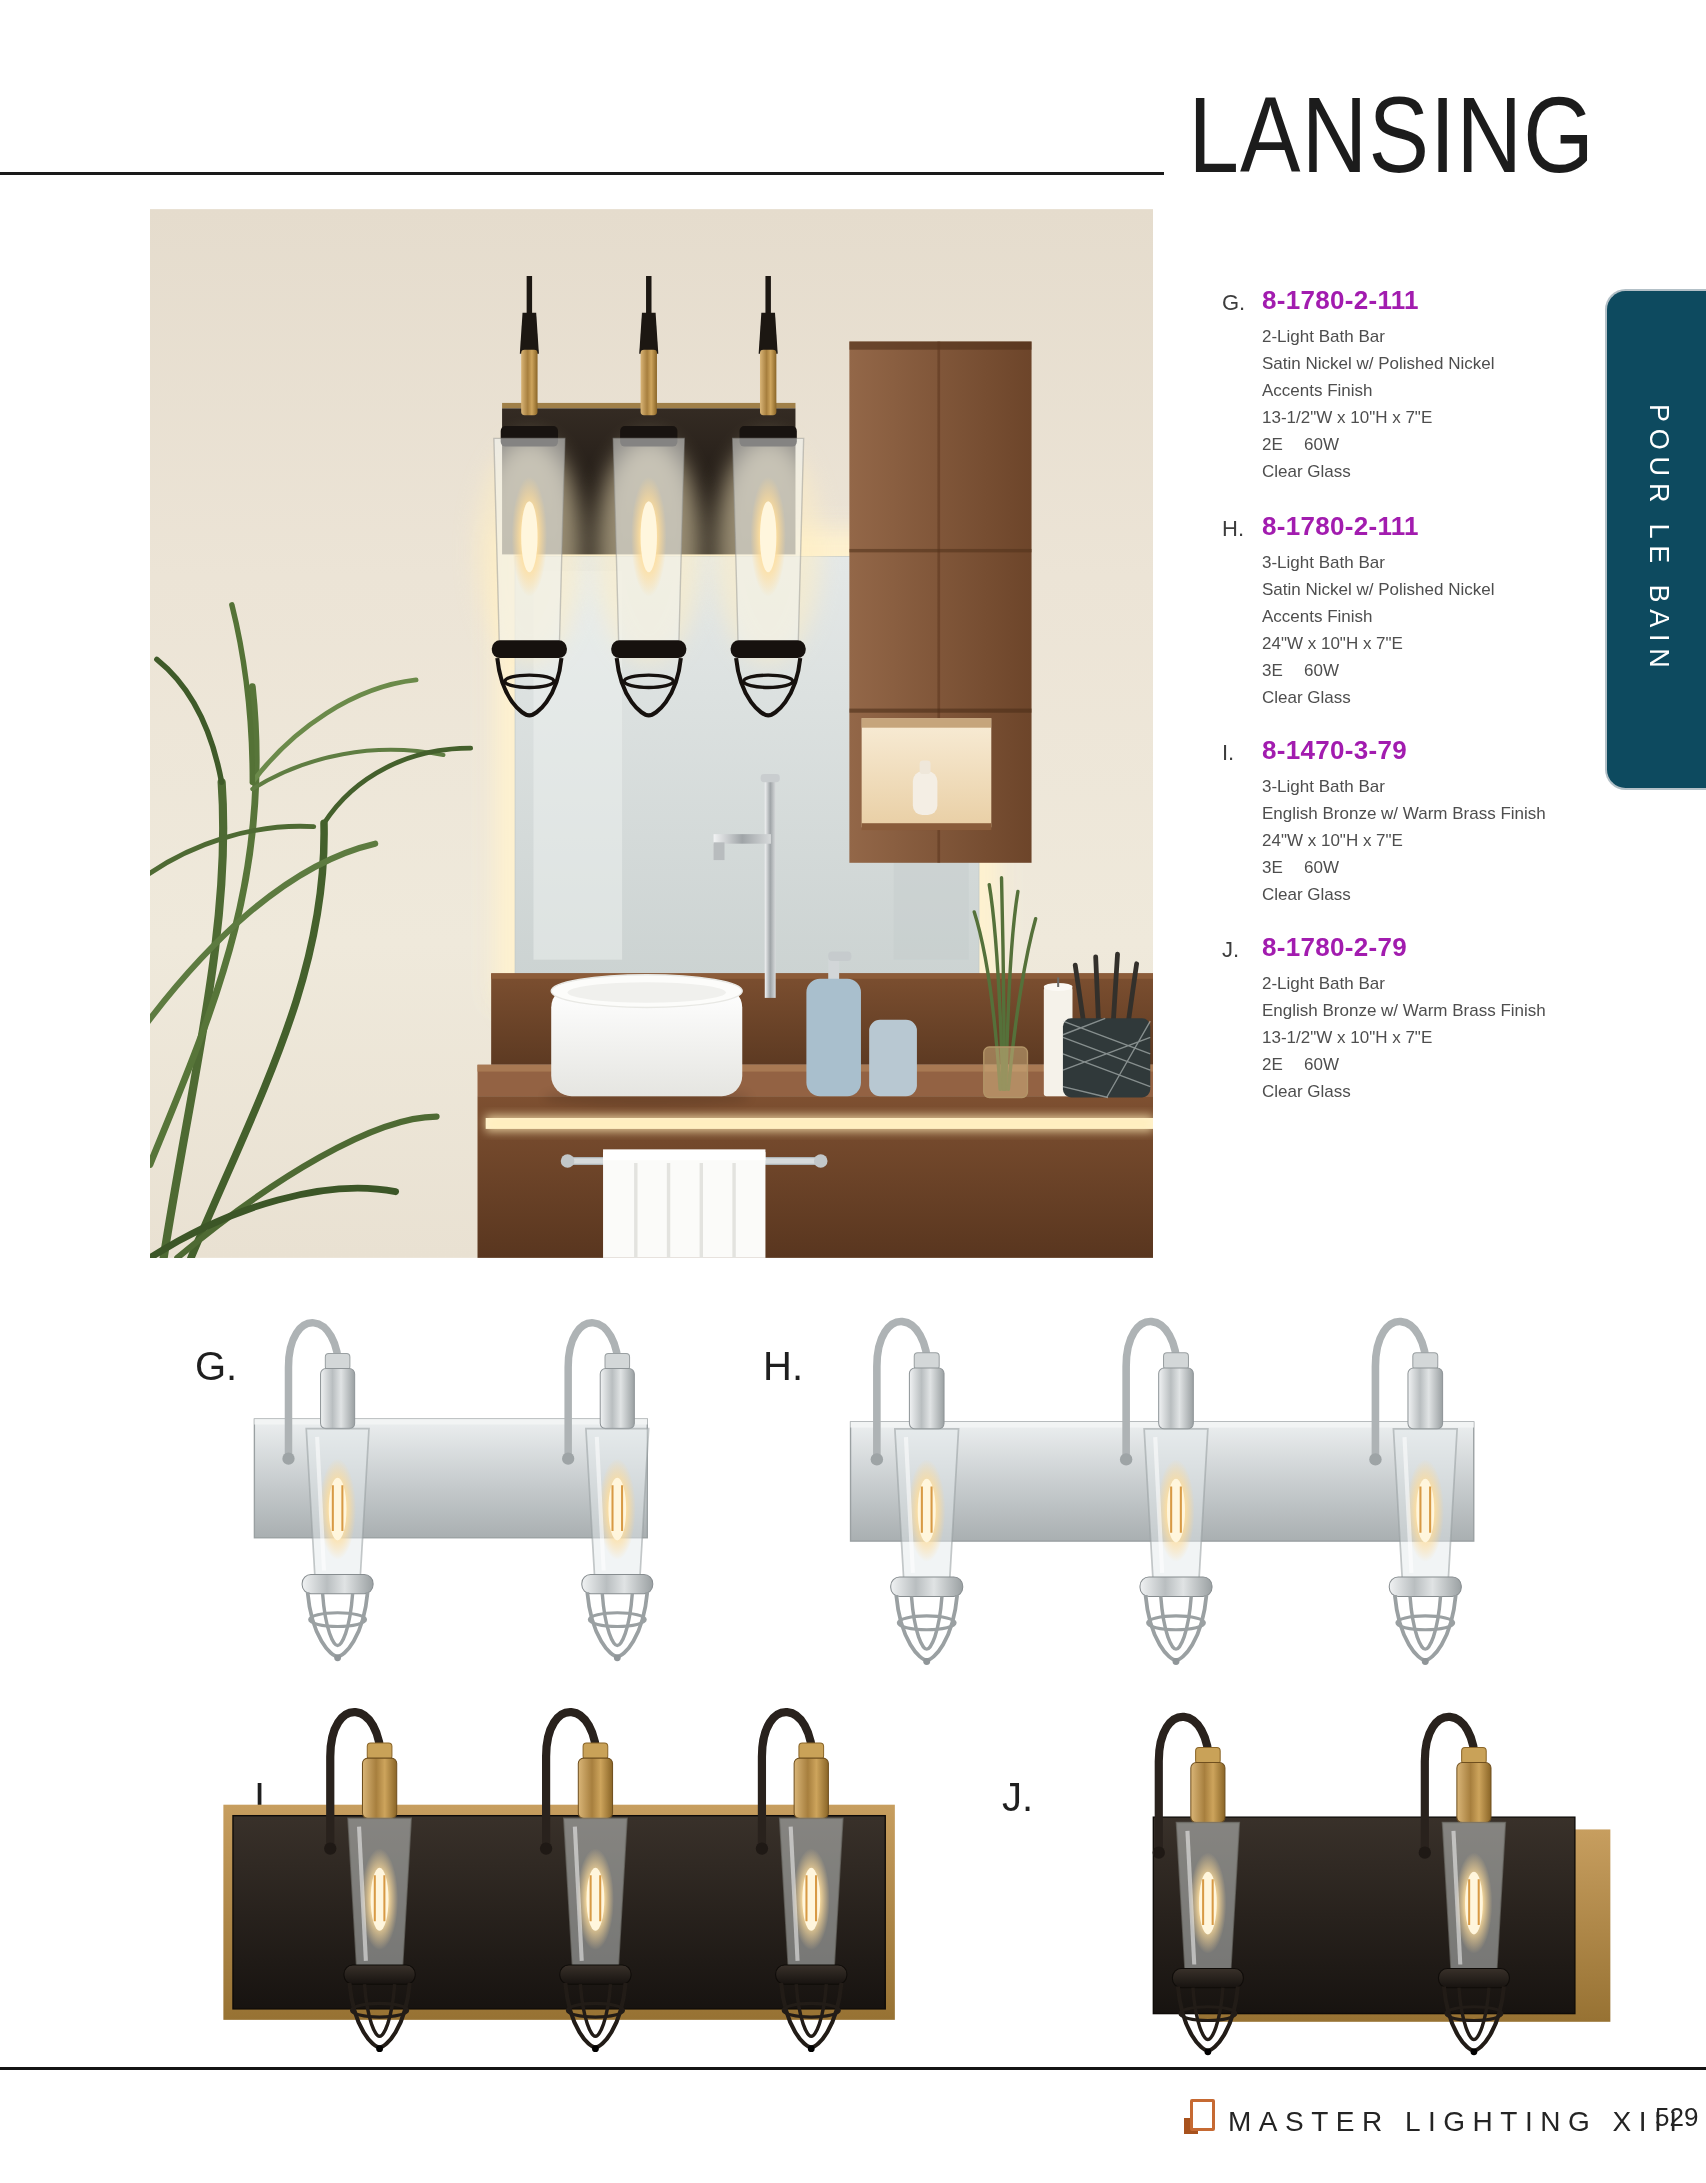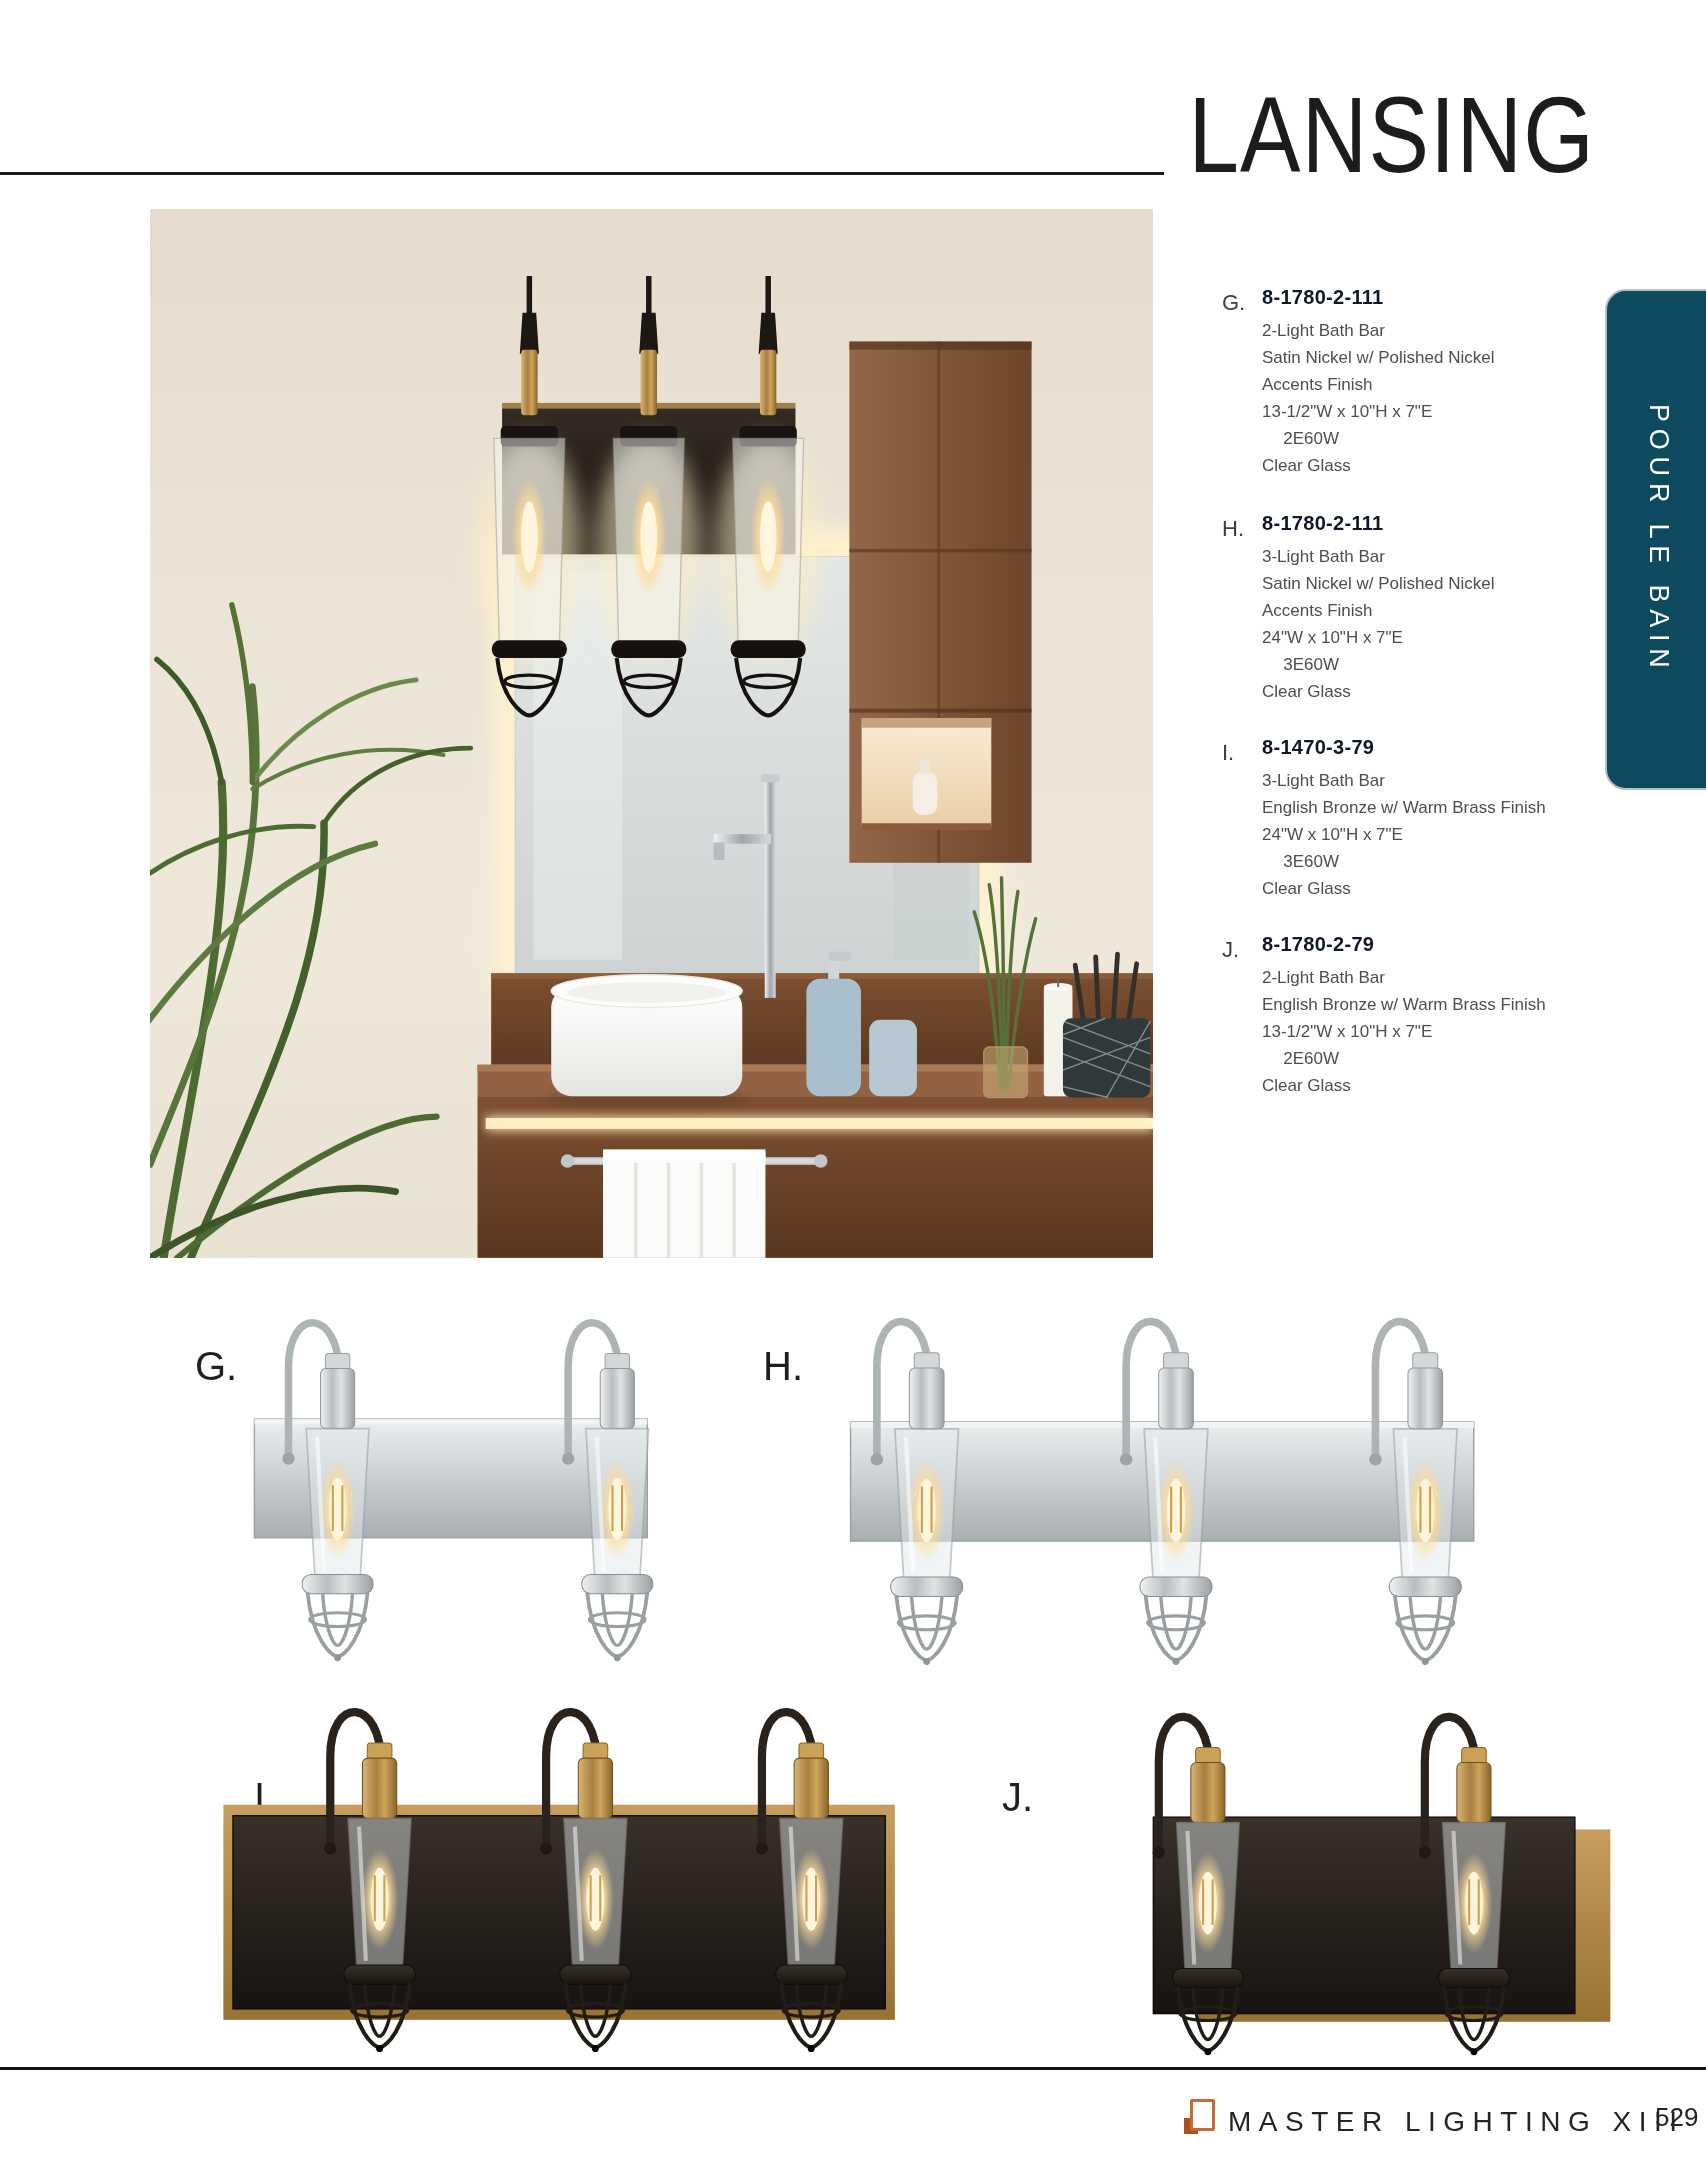--- a/index.html
+++ b/index.html
@@ -12,23 +12,23 @@
               letter-spacing:1.4px;color:#1c1c1c;transform:scaleX(.84);transform-origin:right center;
               white-space:nowrap;line-height:1;}
 
   
   .photo{position:absolute;left:150px;top:209px;width:1003px;height:1049px;overflow:hidden;}
   .photo svg{display:block;}
 
   
   .product{position:absolute;left:1222px;width:423px;display:flex;align-items:flex-start;}
   .p-letter{width:40px;flex:0 0 40px;font-size:22px;color:#3d3d3d;font-weight:400;padding-top:2.7px;}
-  .p-model{font-size:20px;font-weight:700;color:#0f172a;letter-spacing:0.3px;line-height:1;margin-bottom:9.6px;}
+  .p-model{font-size:26px;font-weight:700;color:#a21caf;letter-spacing:0.3px;line-height:1;margin-bottom:9.6px;}
   .p-line{font-size:17px;line-height:27px;color:#4e4e4e;font-weight:300;white-space:nowrap;}
-  .lamping{display:inline-block;min-width:42px;text-align:right;}
+  .lamping{display:inline-block;min-width:42px;}
 
   
   .side-tab{position:absolute;left:1605px;top:289px;width:104px;height:501px;background:#0d4a5f;
             border:2px solid #b3c0c7;border-right:none;border-radius:20.5px 0 0 20.5px;
             display:flex;align-items:center;justify-content:center;box-sizing:border-box;}
   .side-tab span{writing-mode:vertical-rl;font-size:27px;letter-spacing:6.8px;color:#ffffff;
                  font-weight:300;white-space:nowrap;}
 
   
   .g-label{position:absolute;font-size:40px;color:#1f1f1f;font-weight:400;line-height:1;}

